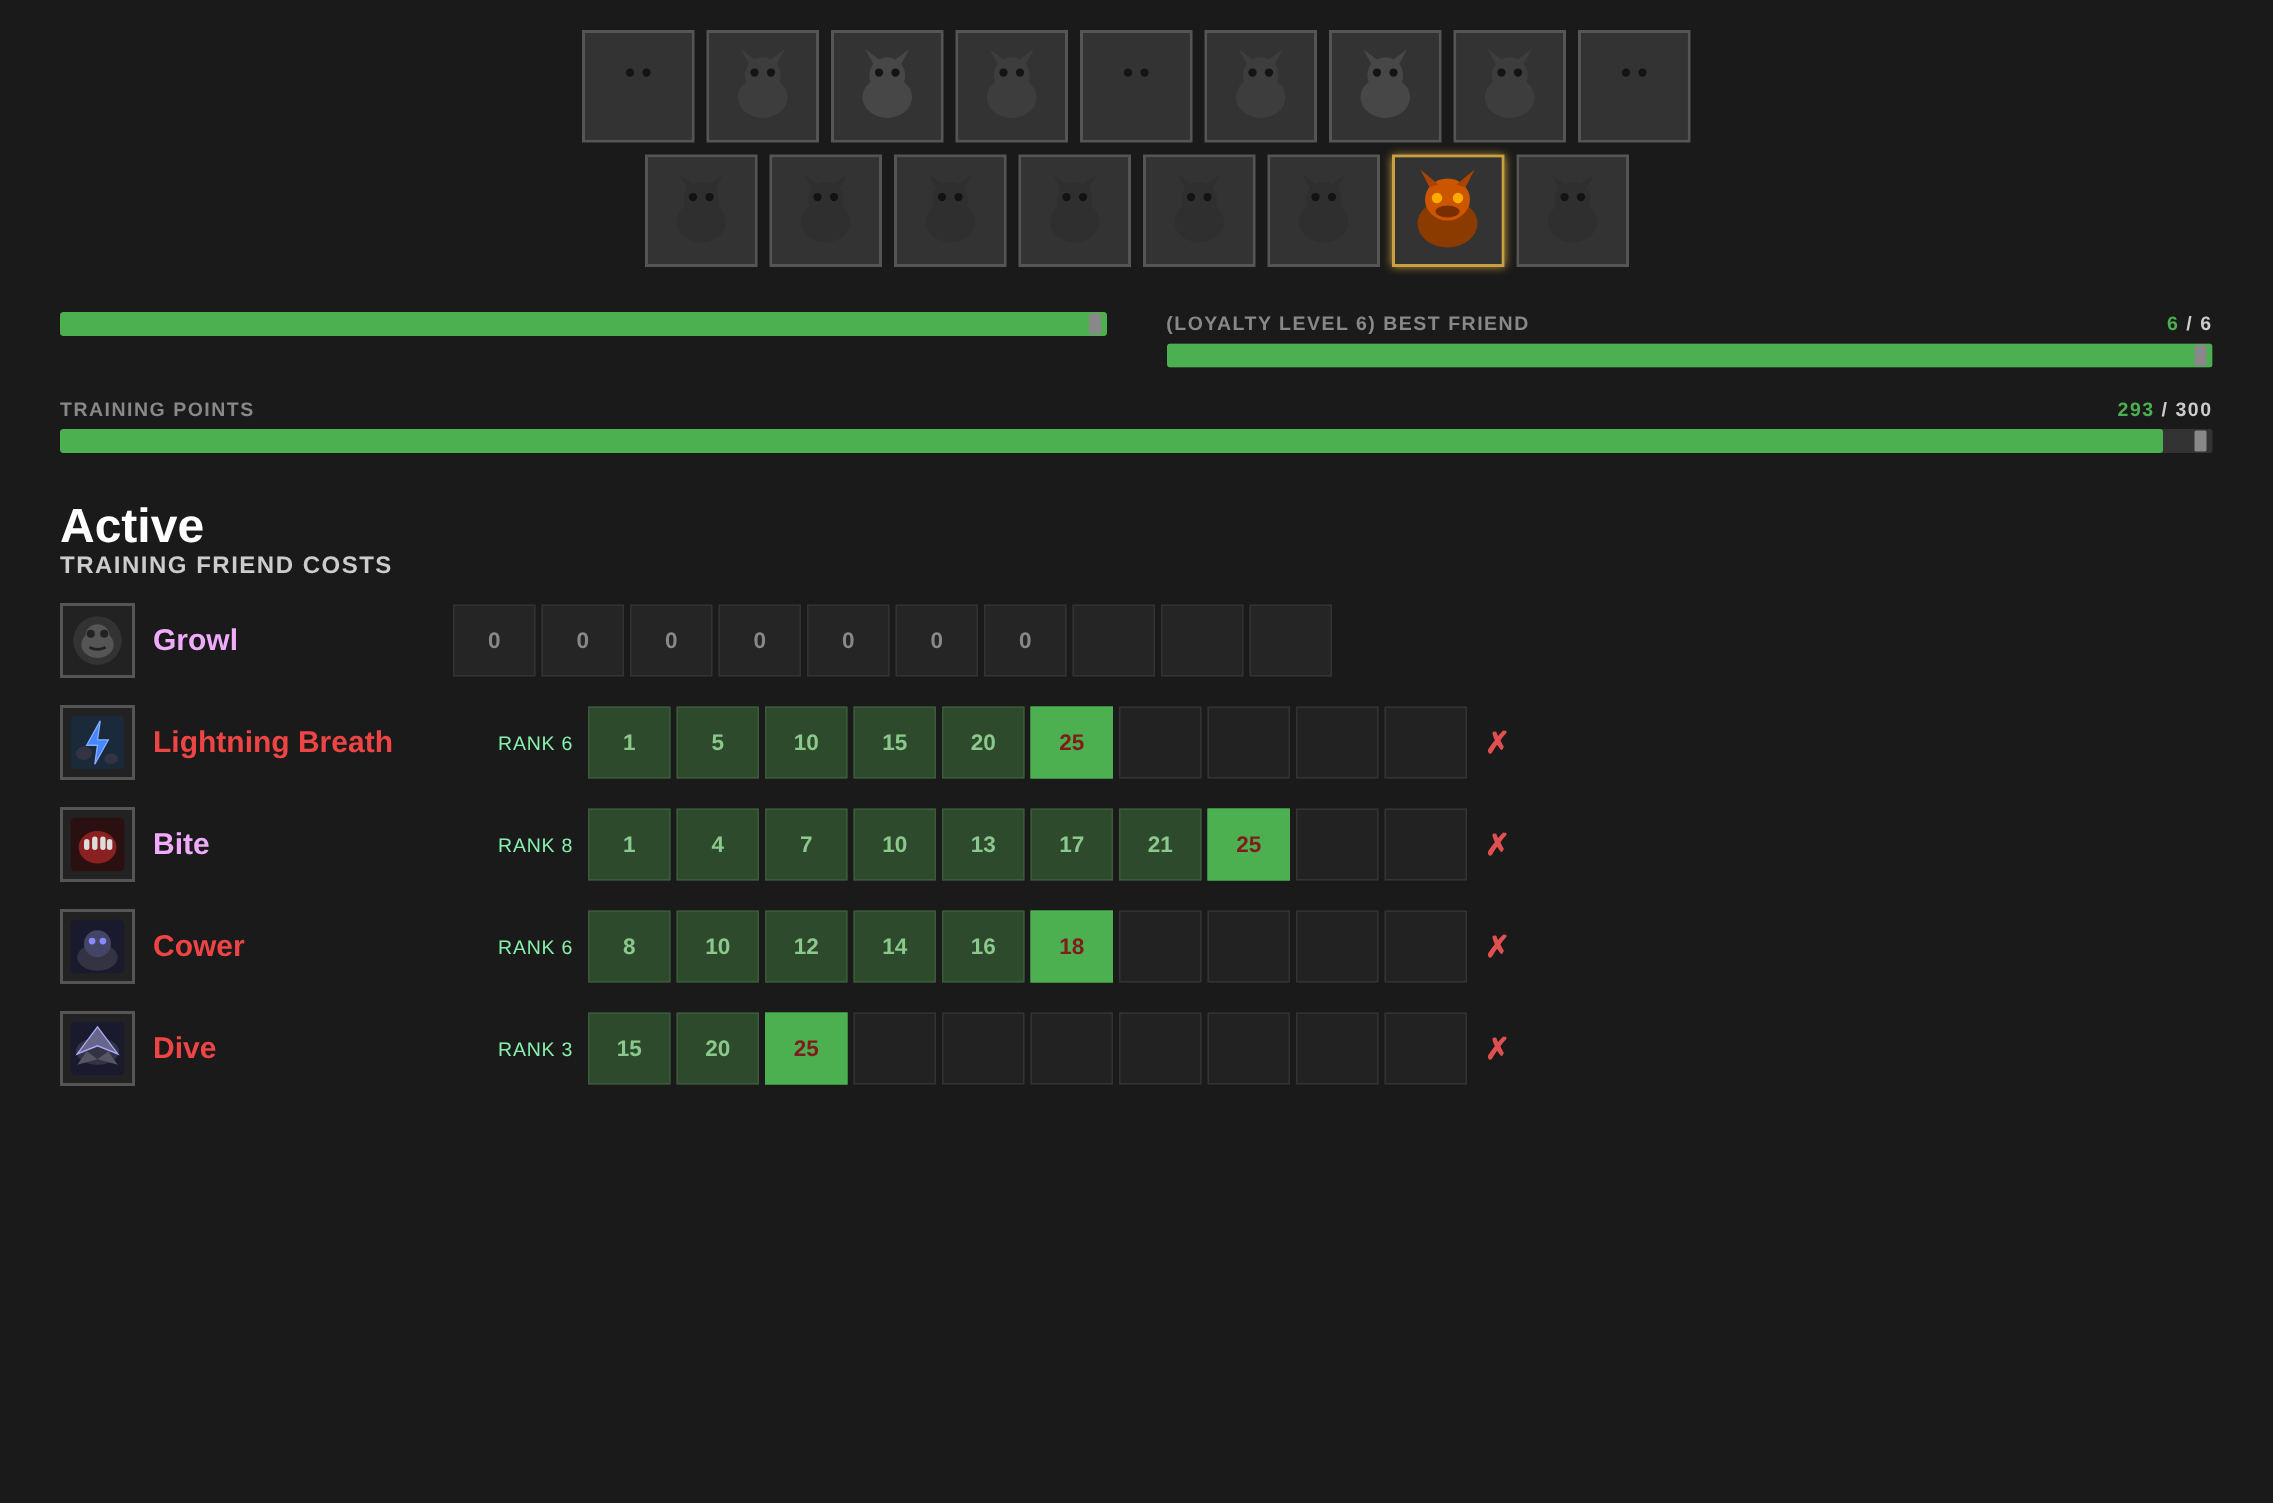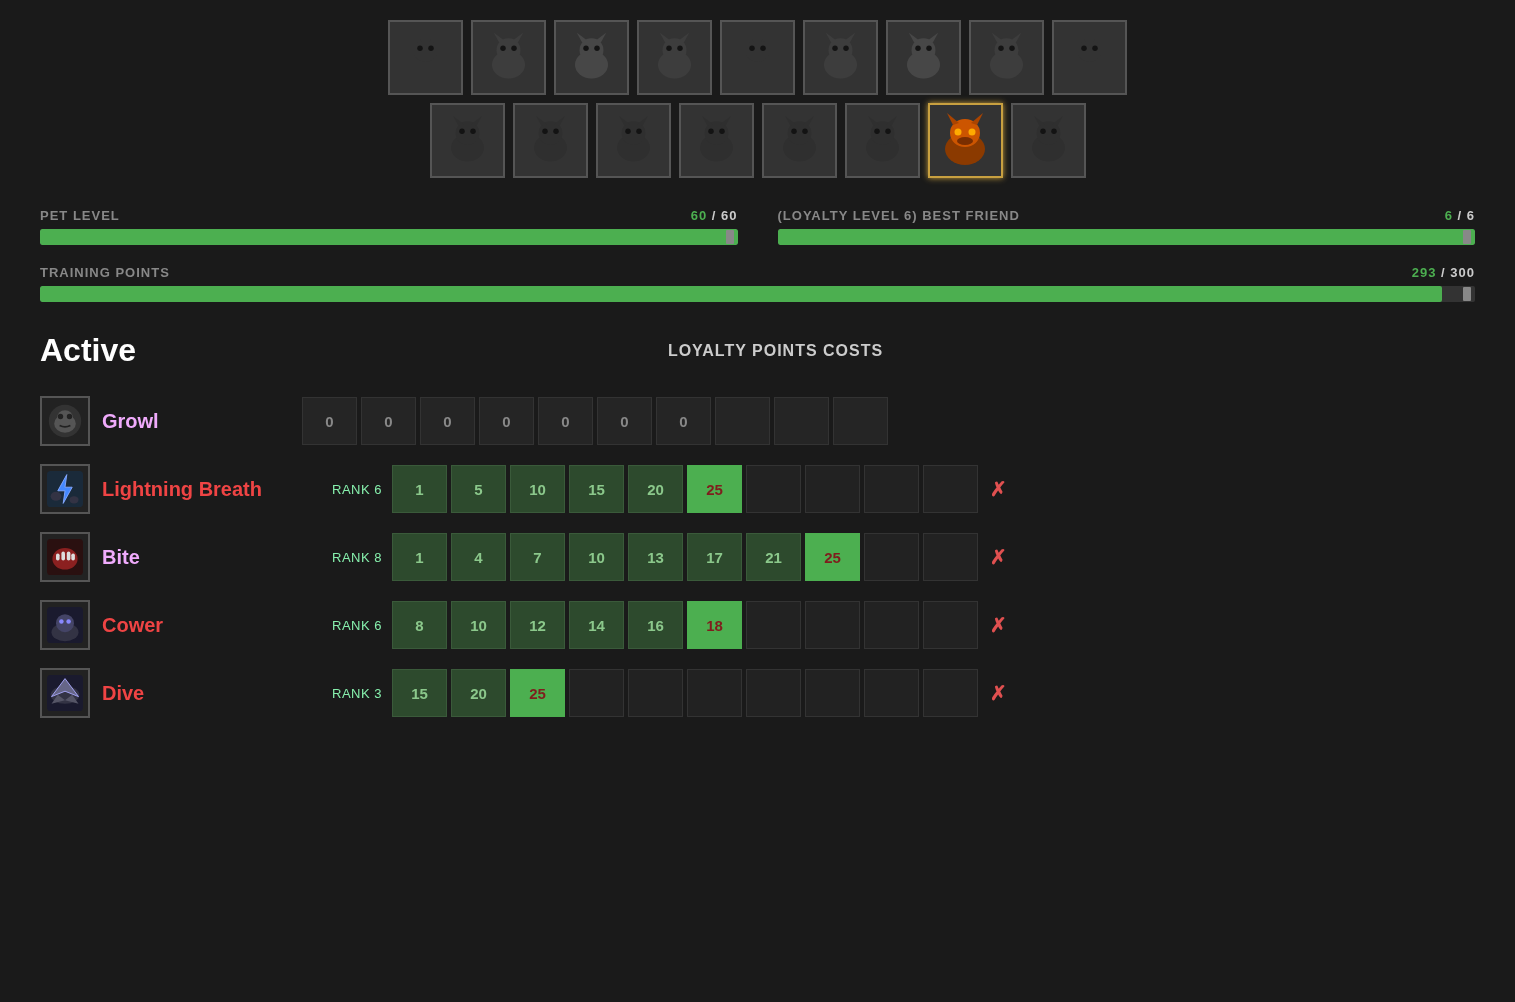--- a/index.html
+++ b/index.html
@@ -103,22 +103,23 @@
       margin-bottom: 30px;
     }
 
     
     .active-section {
       padding: 0 10px;
     }
     .active-header-row {
       display: flex;
       justify-content: space-between;
-      align-items: center;
-      margin-bottom: 22px;
+      align-items: flex-start;
+      margin-bottom: 10px;
+      flex-direction: column;
     }
     .active-title {
       font-size: 32px;
       font-weight: bold;
       color: #fff;
     }
     .tp-costs-title {
       font-size: 16px;
       font-weight: bold;
       color: #ccc;
@@ -417,28 +418,20 @@
       <circle cx="24" cy="20" r="3" fill="#222"></circle>
       <circle cx="36" cy="20" r="3" fill="#222"></circle>
     </svg>
           </div>
         </div>
       </div>
   </div>
 
   <div class="stats-section">
     <div class="stat-block">
-      <div class="stat-label">
-        <span>PET LEVEL</span>
-        <span>
-          <span class="stat-value">60</span>
-          <span class="stat-value-max"> / </span>
-          <span class="stat-value-max">60</span>
-        </span>
-      </div>
       <div class="progress-bar-bg">
         <div class="progress-bar-fill" id="pet-level-bar" style="width: 100%;"></div>
         <div class="progress-thumb"></div>
       </div>
     </div>
     <div class="stat-block">
       <div class="stat-label">
         <span>(LOYALTY LEVEL 6) BEST FRIEND</span>
         <span>
           <span class="stat-value">6</span>
@@ -464,21 +457,21 @@
     </div>
     <div class="progress-bar-bg">
       <div class="progress-bar-fill" id="training-points-bar" style="width: 97.67%;"></div>
       <div class="progress-thumb"></div>
     </div>
   </div>
 
   <div class="active-section">
     <div class="active-header-row">
       <div class="active-title">Active</div>
-      <div class="tp-costs-title">LOYALTY POINTS COSTS</div>
+      <div class="tp-costs-title">TRAINING FRIEND COSTS</div>
     </div>
     <div id="skills-container">
         <div class="skill-row">
           <div class="skill-icon">
             <svg viewBox="0 0 40 40" width="36" height="36">
       <circle cx="20" cy="20" r="18" fill="#333"></circle>
       <ellipse cx="20" cy="23" rx="12" ry="10" fill="#555"></ellipse>
       <ellipse cx="20" cy="17" rx="9" ry="9" fill="#555"></ellipse>
       <circle cx="15" cy="15" r="3" fill="#222"></circle>
       <circle cx="25" cy="15" r="3" fill="#222"></circle>

